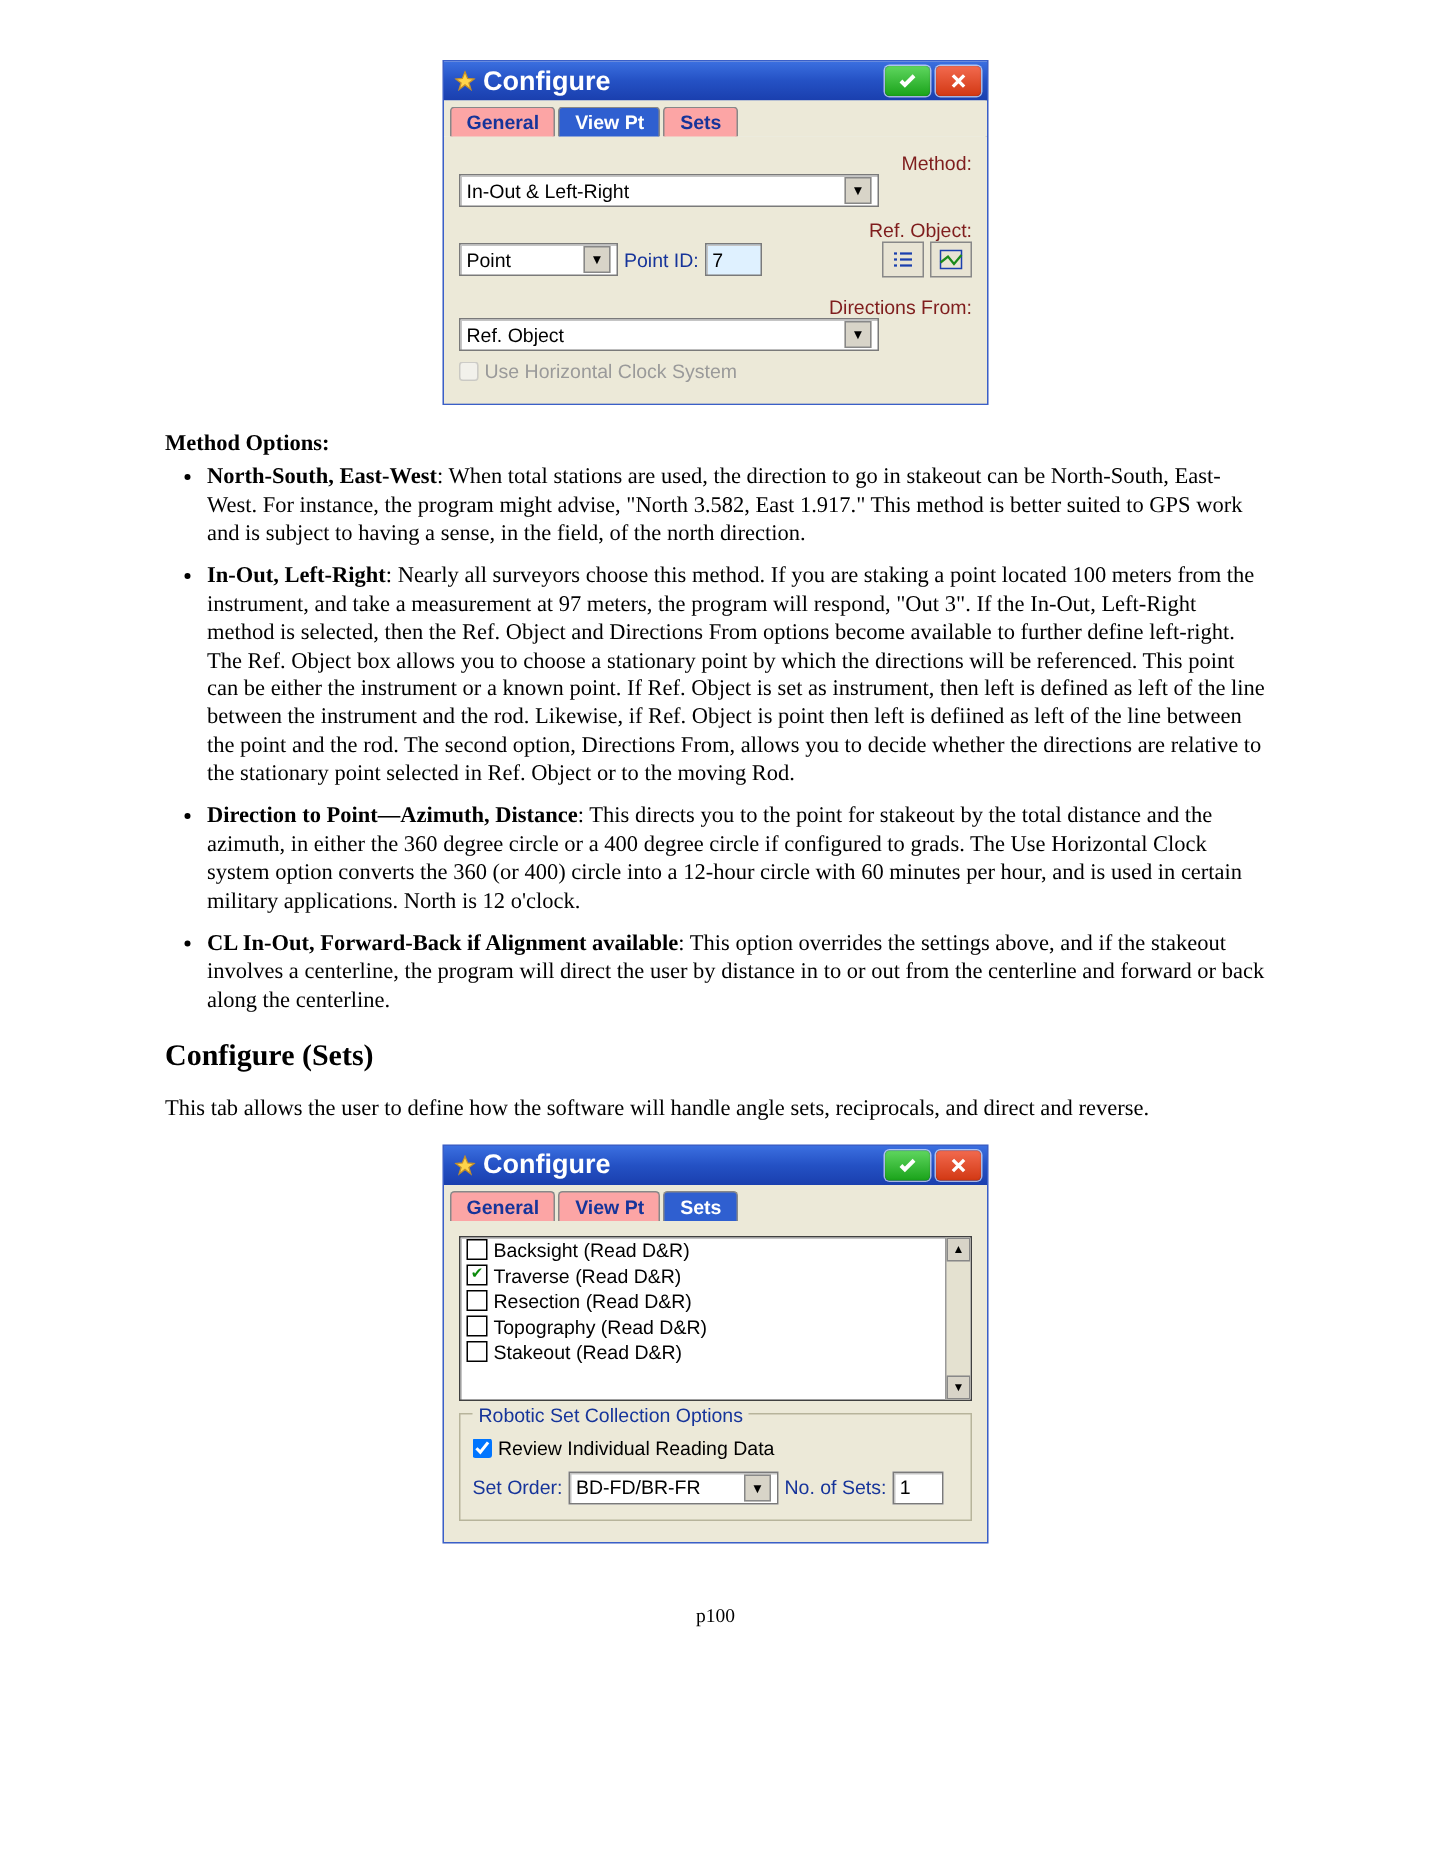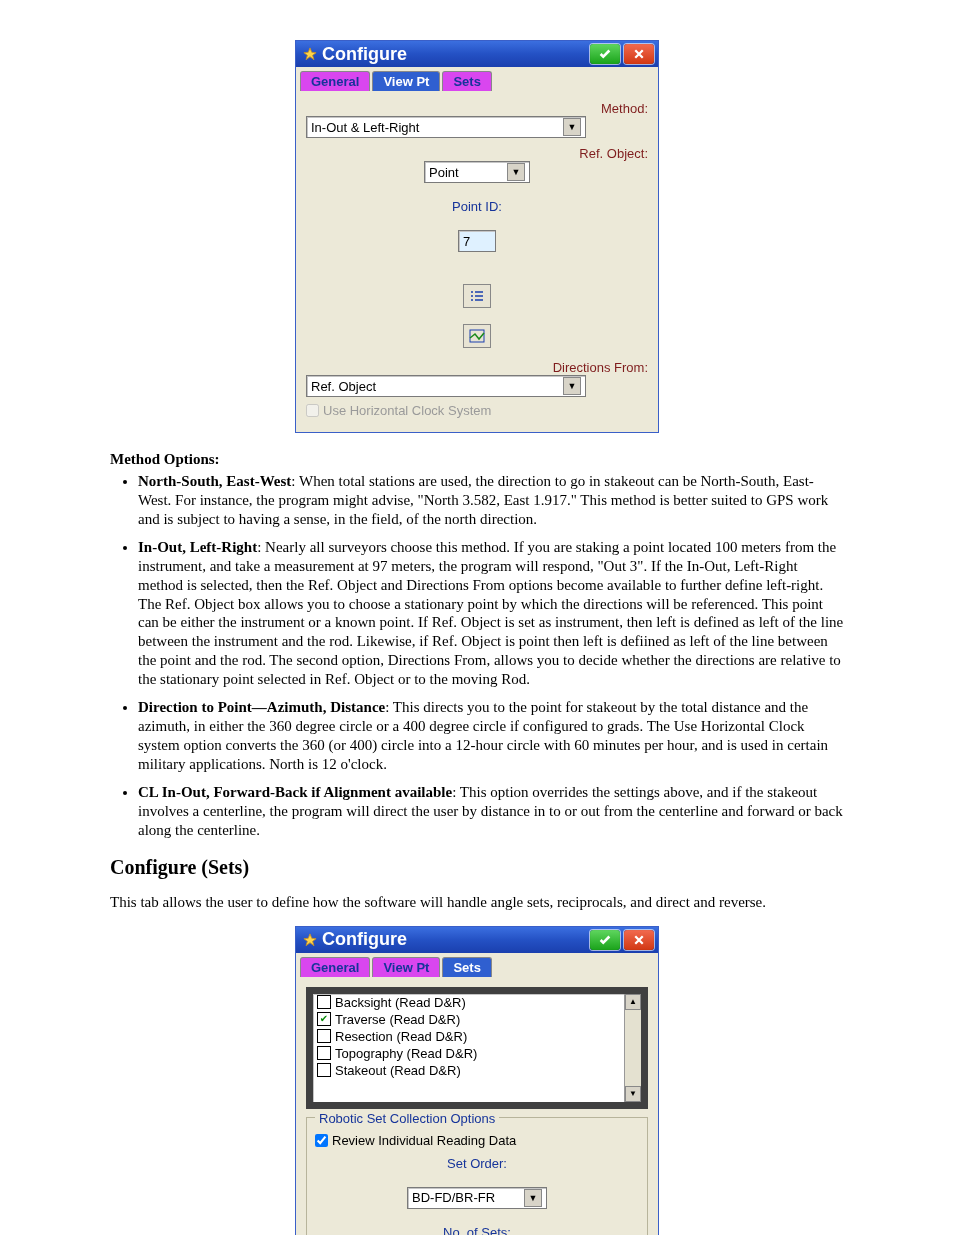--- a/index.html
+++ b/index.html
@@ -51,51 +51,51 @@
     padding: 2px 10px;
     border: 1px solid #888;
     border-bottom: none;
     margin-right: 2px;
     background: #eee;
     font-weight: bold;
     color: #16349a;
     border-radius: 3px 3px 0 0;
   }
   .tab.active { background:#2f5fd0; color:#fff; }
-  .tab.inactive { background:#d946ef; color:#16349a; }
+  .tab.inactive { background:#fca5a5; color:#16349a; }
   .panel { background:#ece9d8; padding: 6px 10px 14px 10px; }
   .field-label { color:#7f1d1d; font-weight:normal; margin-top:4px;text-align:right;}
   .combo, .textin {
     background:#fff; border:1px solid #7a7a7a;
     box-shadow: inset 1px 1px 0 #c5c5c5;
     height:20px; display:flex; align-items:center;
     padding:0 4px; font-size:13px;
   }
   .combo { justify-content:space-between;}
   .combo .arrow {
     width:16px;height:16px;background:#d8d4c8;border:1px solid #888;
     display:flex;align-items:center;justify-content:center;font-size:9px;
   }
-  .row { display:flex; align-items:center; gap:16px;flex-direction:column;}
+  .row { display:flex; align-items:center; gap:4px;}
   .iconbtn {
     width:26px;height:22px;border:1px solid #888;background:#e8e4d4;
     display:flex;align-items:center;justify-content:center;font-size:12px;
   }
   .chk { display:flex; align-items:center; gap:4px; margin-top:6px;}
   .chk input { margin:0;}
   .disabled-text { color:#9a9a9a; }
   .doc-h { font-weight:bold; margin-top:8px;}
   ul.bullets { margin:4px 0 12px 0; padding-left:28px;}
   ul.bullets li { margin-bottom:10px; line-height:1.25;}
   .bold { font-weight:bold;}
   h3.section { font-size:20px; font-weight:bold; margin:16px 0 10px 0;}
   .page-num { text-align:center; font-size:13px; margin-top:40px;}
   
   .listbox {
-    background:#fff;border:7px solid #404040;
+    background:#fff;border:1px solid #404040;
     box-shadow: inset 1px 1px 0 #c5c5c5;
     height:108px;overflow:hidden;margin:4px 0 8px 0;position:relative;
   }
   .listbox .li-row{display:flex;align-items:center;gap:4px;padding:1px 4px;font-size:13px;}
   .listbox .sq{width:12px;height:12px;border:1.5px solid #000;display:inline-flex;align-items:center;justify-content:center;font-size:10px;line-height:10px;}
   .listbox .sq.checked::after{content:"✔";color:#0a8a0a;font-size:10px;}
   .scroll-stub{position:absolute;right:0;top:0;bottom:0;width:16px;background:#e4e1d0;border-left:1px solid #999;display:flex;flex-direction:column;justify-content:space-between;align-items:center;}
   .scroll-stub .sbtn{width:14px;height:14px;background:#d8d4c8;border:1px solid #888;font-size:8px;display:flex;align-items:center;justify-content:center;}
   .groupbox{border:1px solid #b7b49b;padding:6px 8px 10px 8px;margin-top:4px;}
   .group-title{color:#16349a;position:relative;top:-13px;background:#ece9d8;display:inline-block;padding:0 4px;}

